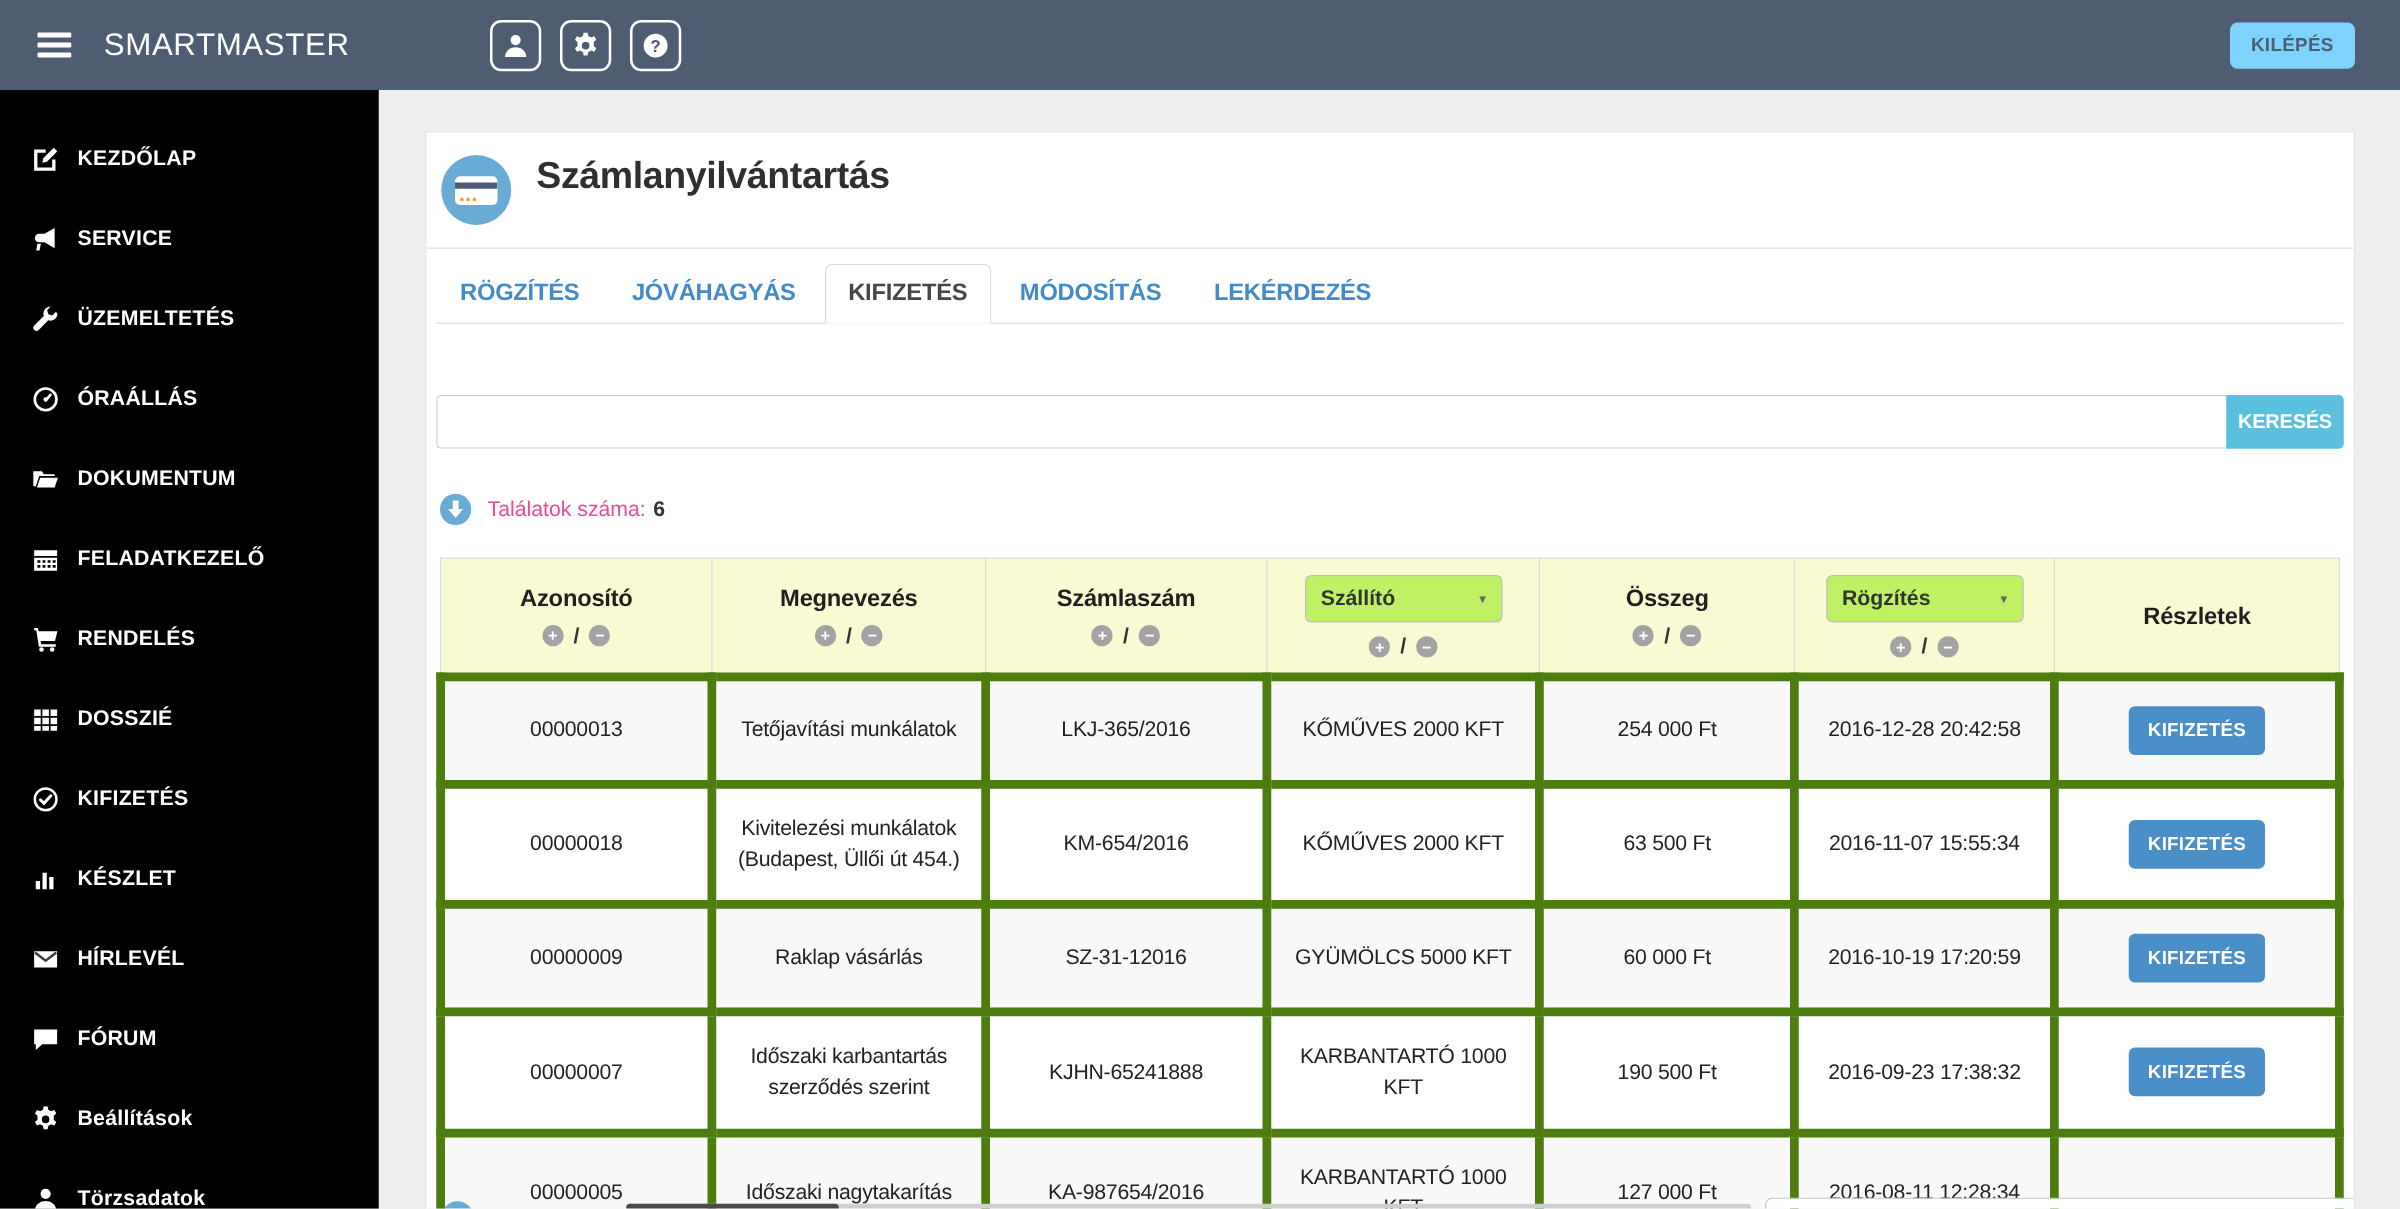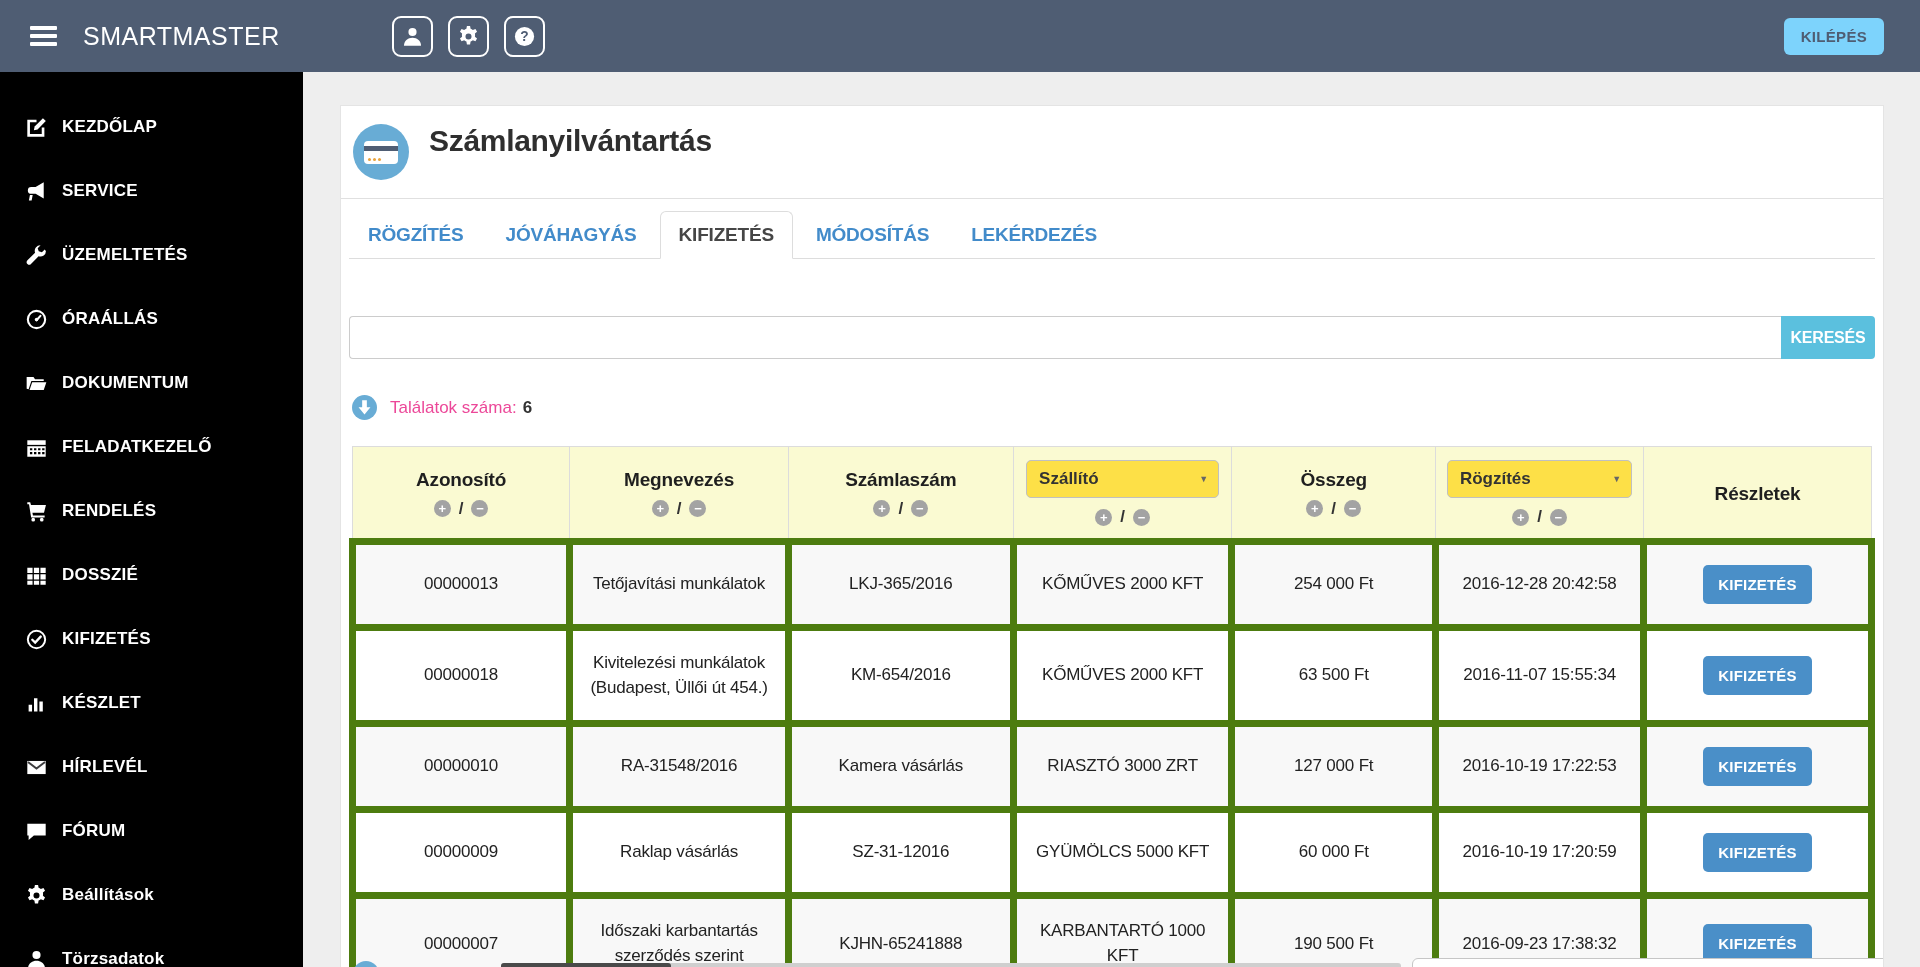--- a/index.html
+++ b/index.html
@@ -58,21 +58,21 @@
   .results-count{margin-left:6px;color:#333;font-size:17px;font-weight:bold;}
 
   
   table.grid{border-collapse:collapse;width:calc(100% - 16px);margin:26px 8px 0;table-layout:fixed;}
   .grid th{background:#fafad2;border:1px solid #dcdcdc;padding:13px 6px 11px;text-align:center;vertical-align:middle;}
   .hlabel{font-size:19px;font-weight:bold;color:#1f1f1f;letter-spacing:-.2px;}
   .sort{margin-top:8px;display:flex;align-items:center;justify-content:center;}
   .sc{display:inline-flex;width:17px;height:17px;border-radius:50%;background:#a3a3a3;color:#fff;
     font-size:13px;font-weight:bold;align-items:center;justify-content:center;cursor:pointer;line-height:1;}
   .slash{margin:0 8px;color:#333;font-size:17px;}
-  .hsel{width:193px;max-width:95%;margin:0 auto;background:#fde047;border:1px solid #c0c0c0;border-radius:5px;height:38px;
+  .hsel{width:158px;max-width:95%;margin:0 auto;background:#bef264;border:1px solid #c0c0c0;border-radius:5px;height:38px;
     display:flex;align-items:center;justify-content:space-between;padding:0 10px 0 12px;cursor:pointer;gap:26px;}
   .hsel .val{font-size:17px;font-weight:bold;color:#333;}
   .hsel .caret{font-size:9px;color:#666;}
   .hsel + .sort{margin-top:9px;}
   .grid td{border:7px solid #4d7c0f;padding:20px 8px;text-align:center;font-size:17px;color:#222;line-height:1.45;letter-spacing:-.2px;}
   .grid tbody tr:nth-child(odd){background:#f8f8f8;}
   .grid tbody tr:nth-child(even){background:#fff;}
   .act-btn{background:#4a8fc8;color:#fff;border:none;border-radius:5px;font-size:15px;font-weight:bold;
     padding:11px 15px;cursor:pointer;letter-spacing:.2px;}
 
@@ -373,29 +373,20 @@
             <tr>
               <td>00000018</td>
               <td>Kivitelezési munkálatok (Budapest, Üllői út 454.)</td>
               <td>KM-654/2016</td>
               <td>KŐMŰVES 2000 KFT</td>
               <td>63 500 Ft</td>
               <td>2016-11-07 15:55:34</td>
               <td><button class="act-btn">KIFIZETÉS</button></td>
             </tr>
             <tr>
-              <td>00000010</td>
-              <td>RA-31548/2016</td>
-              <td>Kamera vásárlás</td>
-              <td>RIASZTÓ 3000 ZRT</td>
-              <td>127 000 Ft</td>
-              <td>2016-10-19 17:22:53</td>
-              <td><button class="act-btn">KIFIZETÉS</button></td>
-            </tr>
-            <tr>
               <td>00000009</td>
               <td>Raklap vásárlás</td>
               <td>SZ-31-12016</td>
               <td>GYÜMÖLCS 5000 KFT</td>
               <td>60 000 Ft</td>
               <td>2016-10-19 17:20:59</td>
               <td><button class="act-btn">KIFIZETÉS</button></td>
             </tr>
             <tr>
               <td>00000007</td>

